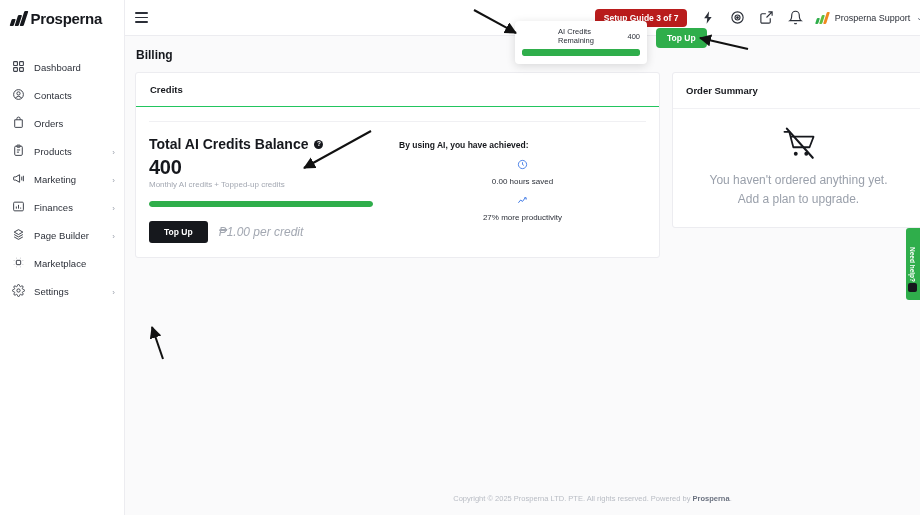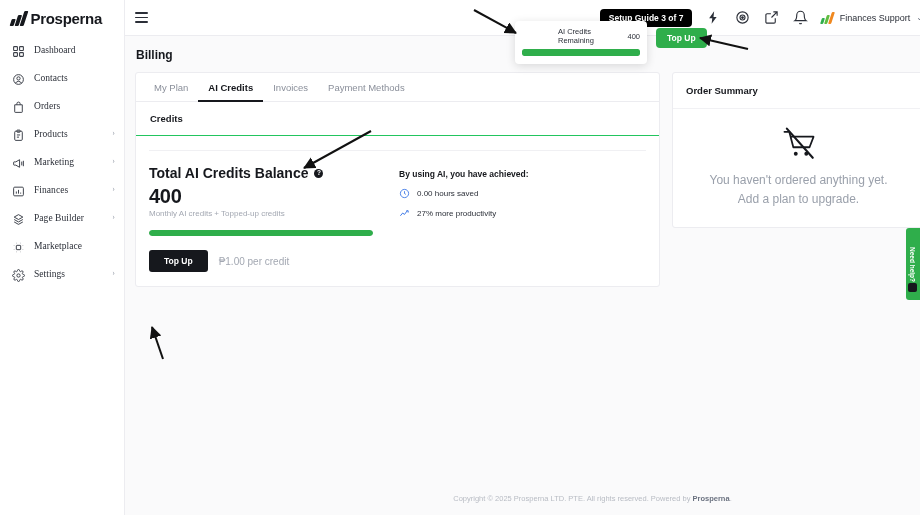--- a/index.html
+++ b/index.html
@@ -20,22 +20,22 @@
   .brand { height: 36px; display:flex; align-items:center; padding-left: 12px; }
   .brand-mark { display:flex; align-items:flex-end; gap:1.5px; transform: skewX(-18deg); margin-right:5px; }
   .brand-mark i { display:block; width:3.5px; background:#16181d; border-radius:1px; }
   .brand-mark i:nth-child(1){ height:7px; }
   .brand-mark i:nth-child(2){ height:11px; }
   .brand-mark i:nth-child(3){ height:15px; }
   .brand-text { font-size:15px; font-weight:700; color:#16181d; letter-spacing:-0.3px; }
 
   .nav { margin-top: 9px; }
   .nav-item {
-    height: 28px; display:flex; align-items:flex-start;
-    padding: 0 9px 0 12px; gap: 9px; cursor:pointer;font-family:Liberation Serif, serif;
+    height: 28px; display:flex; align-items:flex-end;
+    padding: 0 9px 0 12px; gap: 9px; cursor:pointer;
   }
   .nav-ico { width:13px; height:13px; flex:0 0 13px; color:#3c4049; display:flex; align-items:center; justify-content:center; }
   .nav-ico svg { width:13px; height:13px; display:block; }
   .nav-label { font-size:9.5px; color:#2b2f38; flex:1; white-space:nowrap; letter-spacing:0.05px; }
   .nav-chev { font-size:8px; color:#9aa0ab; line-height:1; }
 
   
   .main { flex:1; height:515px; background:#fafafb; position:relative; display:flex; flex-direction:column; }
 
   .topbar {
@@ -44,21 +44,21 @@
     position:relative; z-index: 4;
   }
   .hamburger { width:16px; height:16px; display:flex; flex-direction:column; justify-content:center; gap:3px; cursor:pointer; }
   .hamburger span { display:block; height:1.4px; background:#2b2f38; border-radius:1px; }
   .hamburger span:nth-child(1){ width:13px; }
   .hamburger span:nth-child(2){ width:13px; }
   .hamburger span:nth-child(3){ width:13px; }
   .top-spacer { flex:1; }
 
   .setup-pill {
-    background:#000000; color:#fff; font-size:8.5px; font-weight:600;
+    background:#b91c1c; color:#fff; font-size:8.5px; font-weight:600;
     padding: 4px 9px; border-radius:4px; white-space:nowrap; cursor:pointer;
     margin-right: 14px;
   }
   .top-icons { display:flex; align-items:center; gap:14px; margin-right:14px; }
   .top-ico { width:15px; height:15px; color:#2b2f38; cursor:pointer; display:flex; align-items:center; justify-content:center; }
   .top-ico svg { width:15px; height:15px; display:block; }
 
   .user-chip { display:flex; align-items:center; gap:6px; cursor:pointer; }
   .avatar { display:flex; align-items:flex-end; gap:1.2px; transform: skewX(-18deg); }
   .avatar i { display:block; width:3px; border-radius:1px; }
@@ -128,25 +128,25 @@
   .bal-number { font-size:20px; font-weight:700; color:#16181d; line-height:1.1; letter-spacing:-0.3px; }
   .bal-sub { font-size:8px; color:#a3a8b2; margin-top:2px; }
   .bal-bar { height:6px; background:#e7e8eb; border-radius:3px; overflow:hidden; margin-top:12px; width:224px; }
   .bal-fill { height:100%; background:#2fae4b; border-radius:3px; }
   .bal-actions { display:flex; align-items:center; gap:11px; margin-top:14px; }
   .btn-dark {
     background:#16181d; color:#fff; font-size:8.5px; font-weight:600;
     padding:6px 15px; border-radius:3px; cursor:pointer; border:none;
     font-family:"Liberation Sans", sans-serif;
   }
-  .price-note { font-size:10px; color:#a3a8b2; }
+  .price-note { font-size:12px; color:#a3a8b2;font-style:italic; }
 
   .balance-right { flex:1; padding-top:4px; }
   .ach-head { font-size:8.5px; font-weight:700; color:#16181d; margin-bottom:9px; }
-  .ach-row { display:flex; align-items:center; gap:7px; margin-bottom:9px; }
+  .ach-row { display:flex; align-items:center; gap:7px; margin-bottom:9px;flex-direction:column; }
   .ach-ico { width:11px; height:11px; color:#2f6fe4; flex:0 0 11px; }
   .ach-ico svg { width:11px; height:11px; display:block; }
   .ach-text { font-size:8px; color:#2b2f38; }
 
   
   .os-head { font-size:9.5px; font-weight:700; color:#16181d; padding: 12px 0 12px 13px; border-bottom:1px solid #f1f1f4; }
   .os-body { height: 118px; display:flex; flex-direction:column; align-items:center; justify-content:center; gap:10px; }
   .cart-ico { width:40px; height:34px; color:#16181d; }
   .cart-ico svg { width:40px; height:34px; display:block; }
   .os-text { text-align:center; font-size:12px; color:#9aa0ab; line-height:1.55; }
@@ -338,21 +338,21 @@
             </svg>
           </span>
       </div>
 
       <div class="user-chip">
         <span class="avatar">
             <i></i>
             <i></i>
             <i></i>
           </span>
-        <span class="user-name">Finances Support</span>
+        <span class="user-name">Prosperna Support</span>
         <span class="user-caret">⌄</span>
       </div>
     </header>
 
     <div class="credits-pop">
       <div class="credits-pop-row">
         <span class="credits-pop-label">AI Credits Remaining</span>
         <span class="credits-pop-val">400</span>
       </div>
       <div class="credits-pop-bar">
@@ -361,26 +361,20 @@
     </div>
     <div class="topup-green">Top Up</div>
 
     <div class="page">
       <div class="page-title">Billing</div>
 
       <div class="content-row">
 
         <div class="card card-left">
 
-          <div class="tabs">
-            <div class="tab">My Plan</div>
-            <div class="tab active">AI Credits</div>
-            <div class="tab">Invoices</div>
-            <div class="tab">Payment Methods</div>
-          </div>
 
           <div class="section-head">Credits</div>
 
 
           <div class="divider"></div>
 
           <div class="balance-wrap">
             <div class="balance-left">
               <div class="bal-head">
                 <span class="bal-title">Total AI Credits Balance</span>

